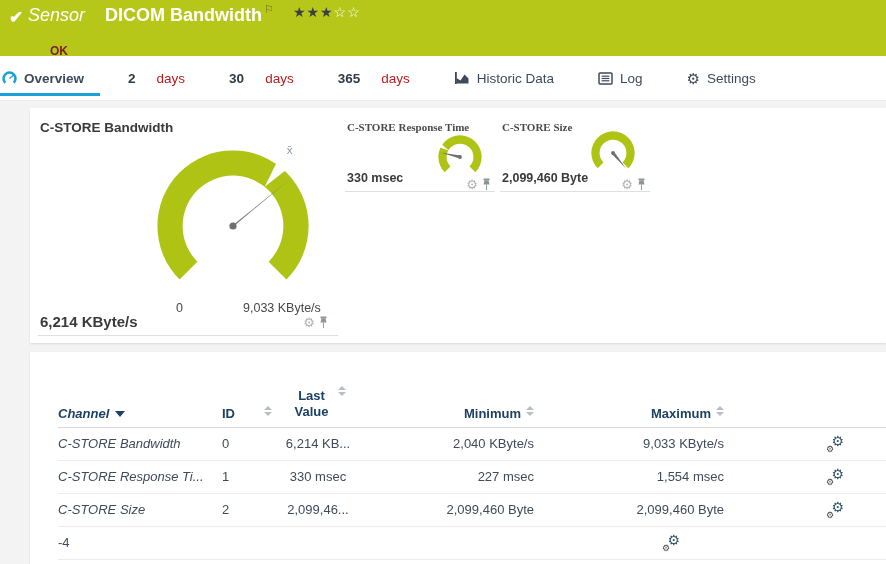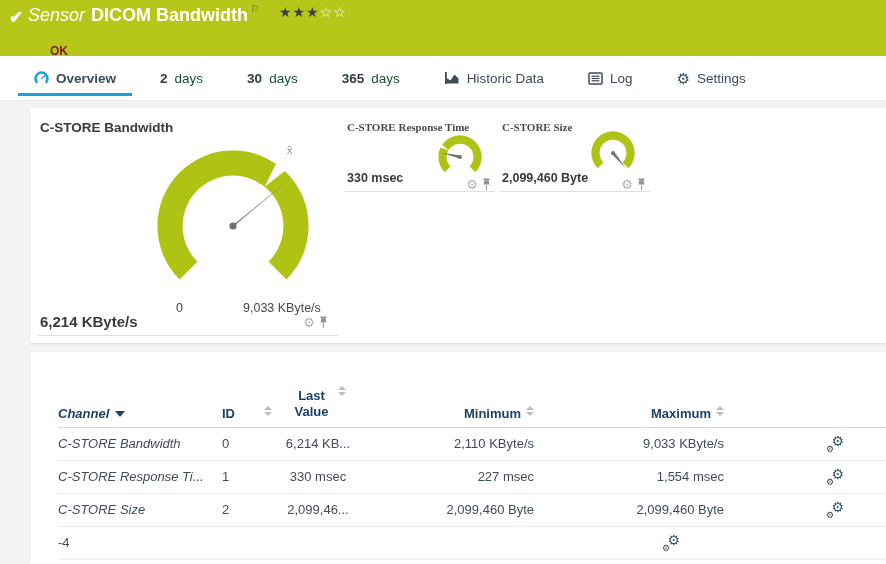--- a/index.html
+++ b/index.html
@@ -4,36 +4,36 @@
 <style>
   * { margin:0; padding:0; box-sizing:border-box; }
   html,body { width:886px; height:564px; overflow:hidden; background:#f3f3f4;
     font-family:"Liberation Sans", sans-serif; color:#3e4a5a; }
 
   
   .hdr { position:absolute; left:0; top:0; width:886px; height:56px; background:#b6c71a; }
   .hdr .check { position:absolute; left:9px; top:7px; color:#fff; font-size:17px; font-weight:bold; }
   .hdr .titleline { position:absolute; left:28px; top:5px; color:#fff; font-size:18px; white-space:nowrap; }
   .hdr .kind { font-style:italic; font-weight:400; }
-  .hdr .name { font-weight:600; margin-left:6px; }
+  .hdr .name { font-weight:600; margin-left:20px; }
   .hdr .flag { font-size:11px; color:rgba(30,35,0,.55); vertical-align:top; position:relative; top:-2px; margin-left:2px; }
   .hdr .stars { margin-left:14px; font-size:14px; letter-spacing:1px; vertical-align:top; position:relative; top:-1px;}
   .hdr .stars .on { color:#3c4043; }
   .hdr .stars .off { color:#ffffff; }
   .hdr .ok { position:absolute; left:50px; top:44px; color:#7f1d1d; font-size:12px; font-weight:bold; }
 
   
   .tabs { position:absolute; left:0; top:56px; width:886px; height:45px; background:#fff;
-    display:flex; align-items:flex-end; gap:40px; padding-left:32px; border-bottom:1px solid #ededee; }
+    display:flex; align-items:flex-end; gap:40px; padding-left:0; border-bottom:1px solid #ededee; }
   .tab { display:flex; align-items:center; gap:7px; font-size:13.5px; color:#3e4a5a;
     position:relative; height:100%; padding:0 2px; cursor:default; white-space:nowrap;}
   .tab.active { font-weight:bold; }
   .tab.active::after { content:""; position:absolute; left:-14px; right:-14px; bottom:4px; height:3px; background:#1b9fda; }
   .tab .num { font-weight:bold; color:#2f3a47; }
-  .tab .days { color:#14532d; margin-left:0; }
+  .tab .days { color:#b91c1c; margin-left:14px; }
   .tab .glyph { font-size:14px; line-height:1; }
 
   
   .card { position:absolute; left:30px; width:856px; background:#fff; box-shadow:0 1px 2px rgba(0,0,0,.10); }
   .card1 { top:108px; height:235px; }
   .card2 { top:352px; height:212px; }
 
   
   .tile { position:absolute; border-bottom:1px solid #dfdfdf; }
   .tile-big   { left:8px;  top:4px;  width:300px; height:224px; }
@@ -231,21 +231,21 @@
             <span class="tri-d"></span>
           </span>
       </div>
       <div class="c6"></div>
     </div>
 
     <div class="trow">
       <div class="c1">C-STORE Bandwidth</div>
       <div class="c2">0</div>
       <div class="c3">6,214 KB...</div>
-      <div class="c4">2,110 KByte/s</div>
+      <div class="c4">2,040 KByte/s</div>
       <div class="c5">9,033 KByte/s</div>
       <div class="c6">
           <span class="gears">
             <span class="g-big">⚙</span>
             <span class="g-sml">⚙</span>
           </span>
         </div>
     </div>
 
     <div class="trow">

